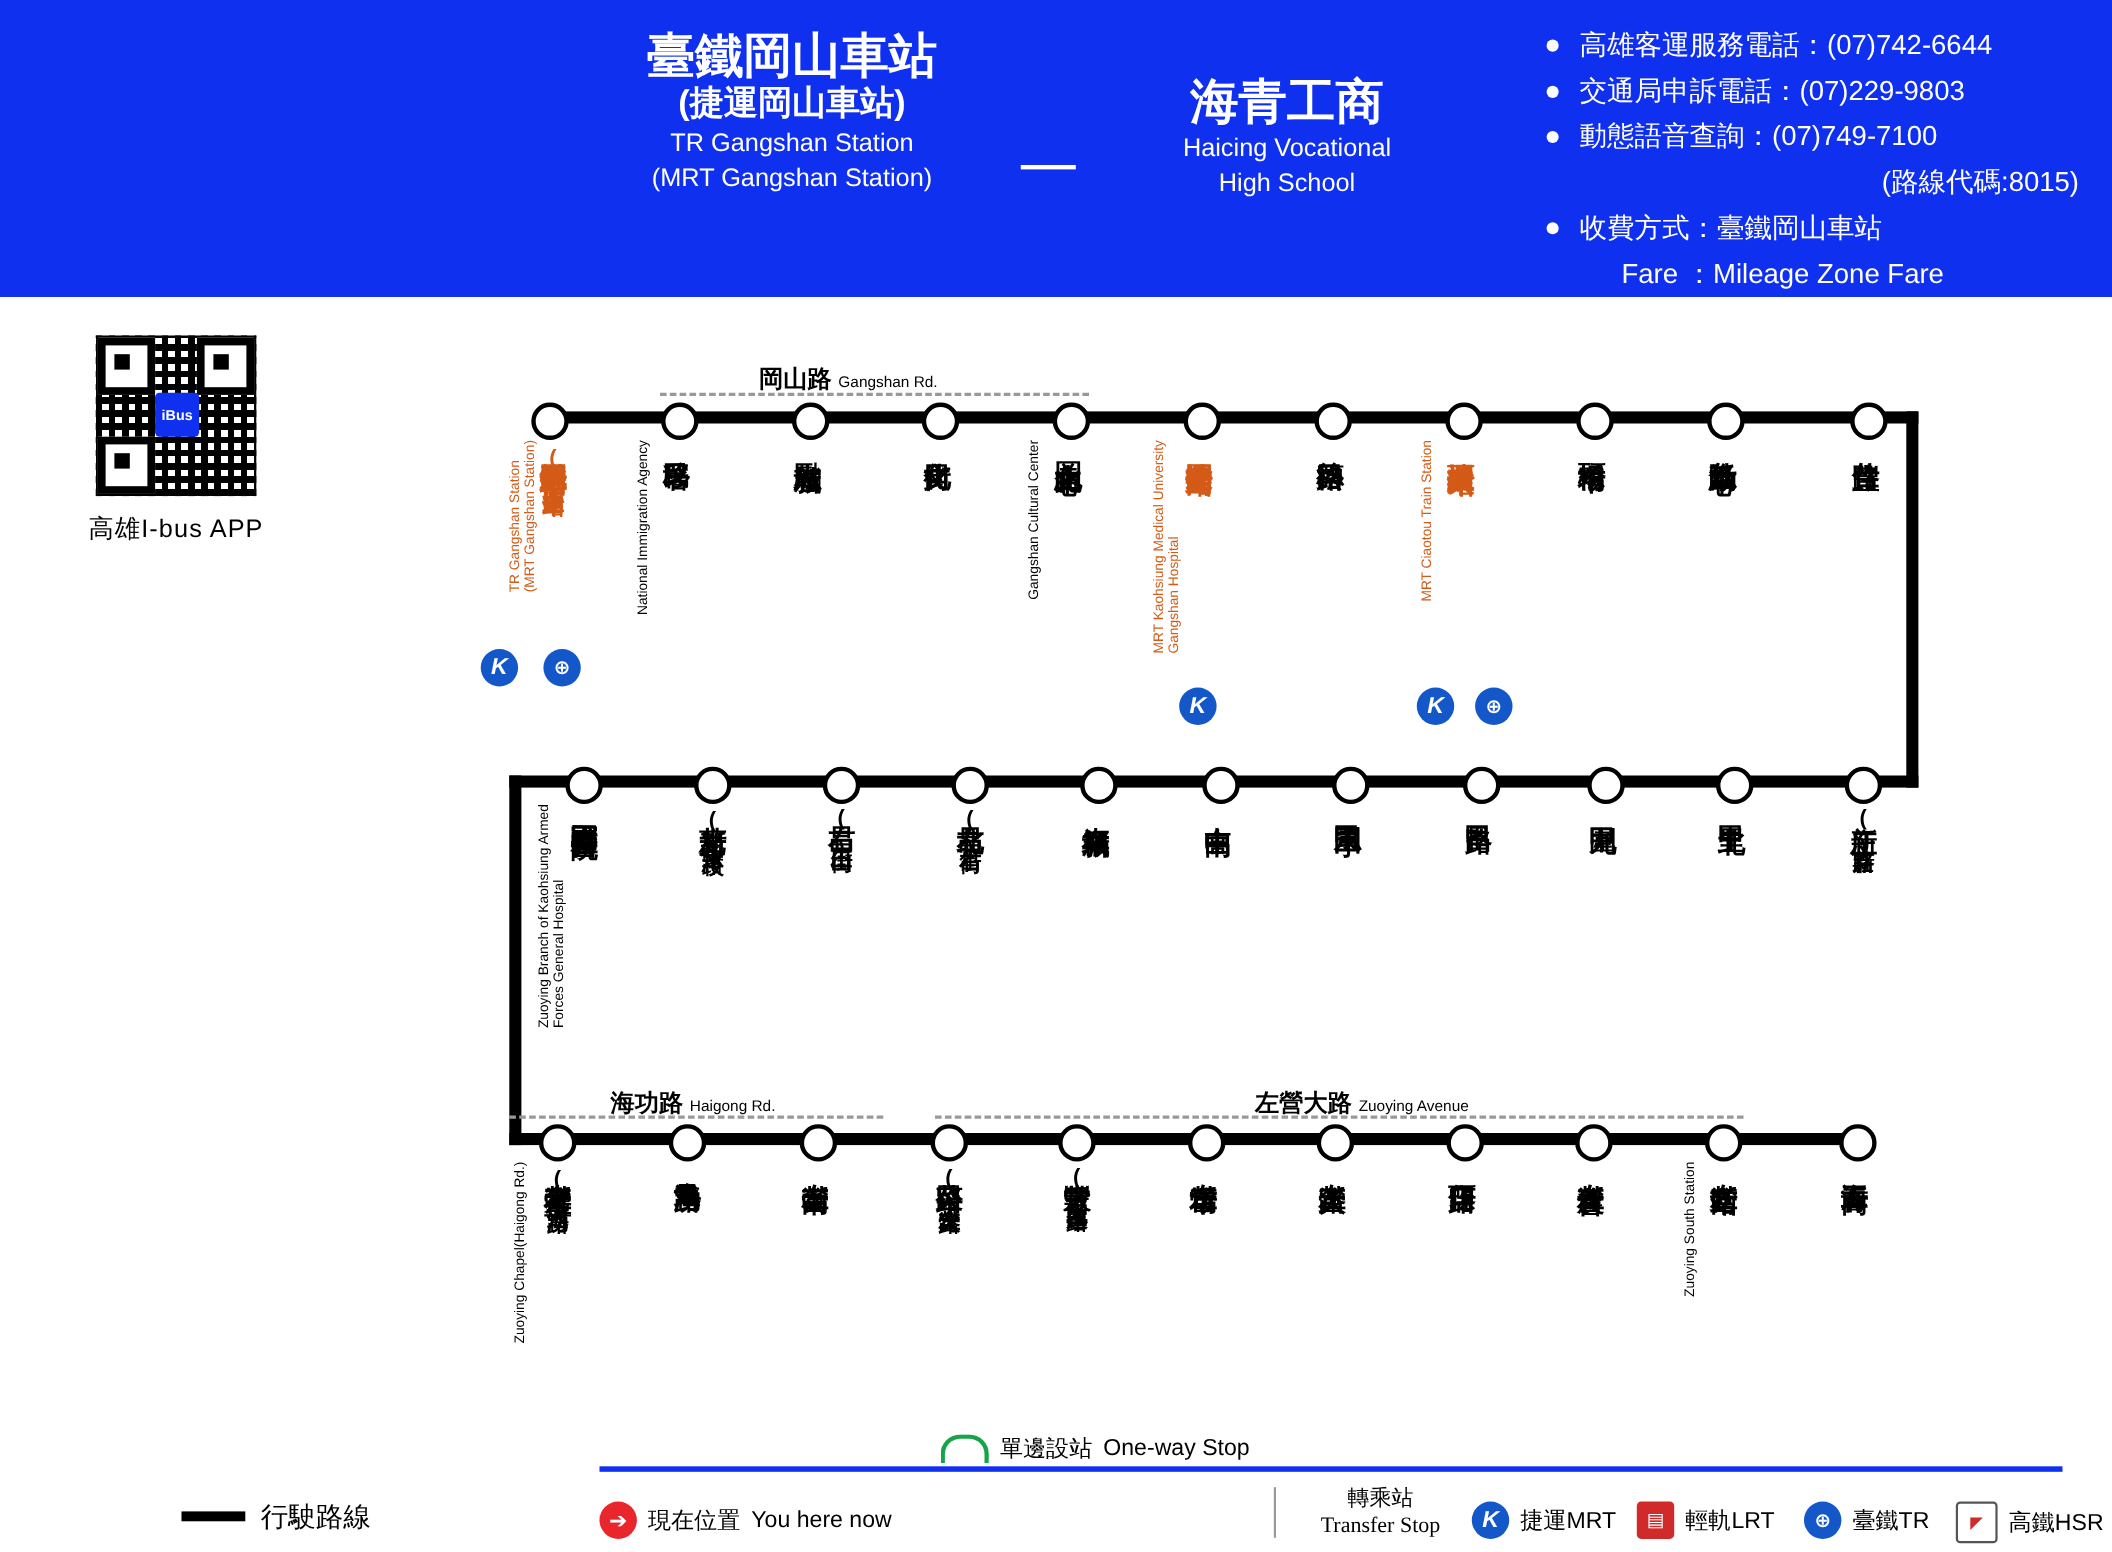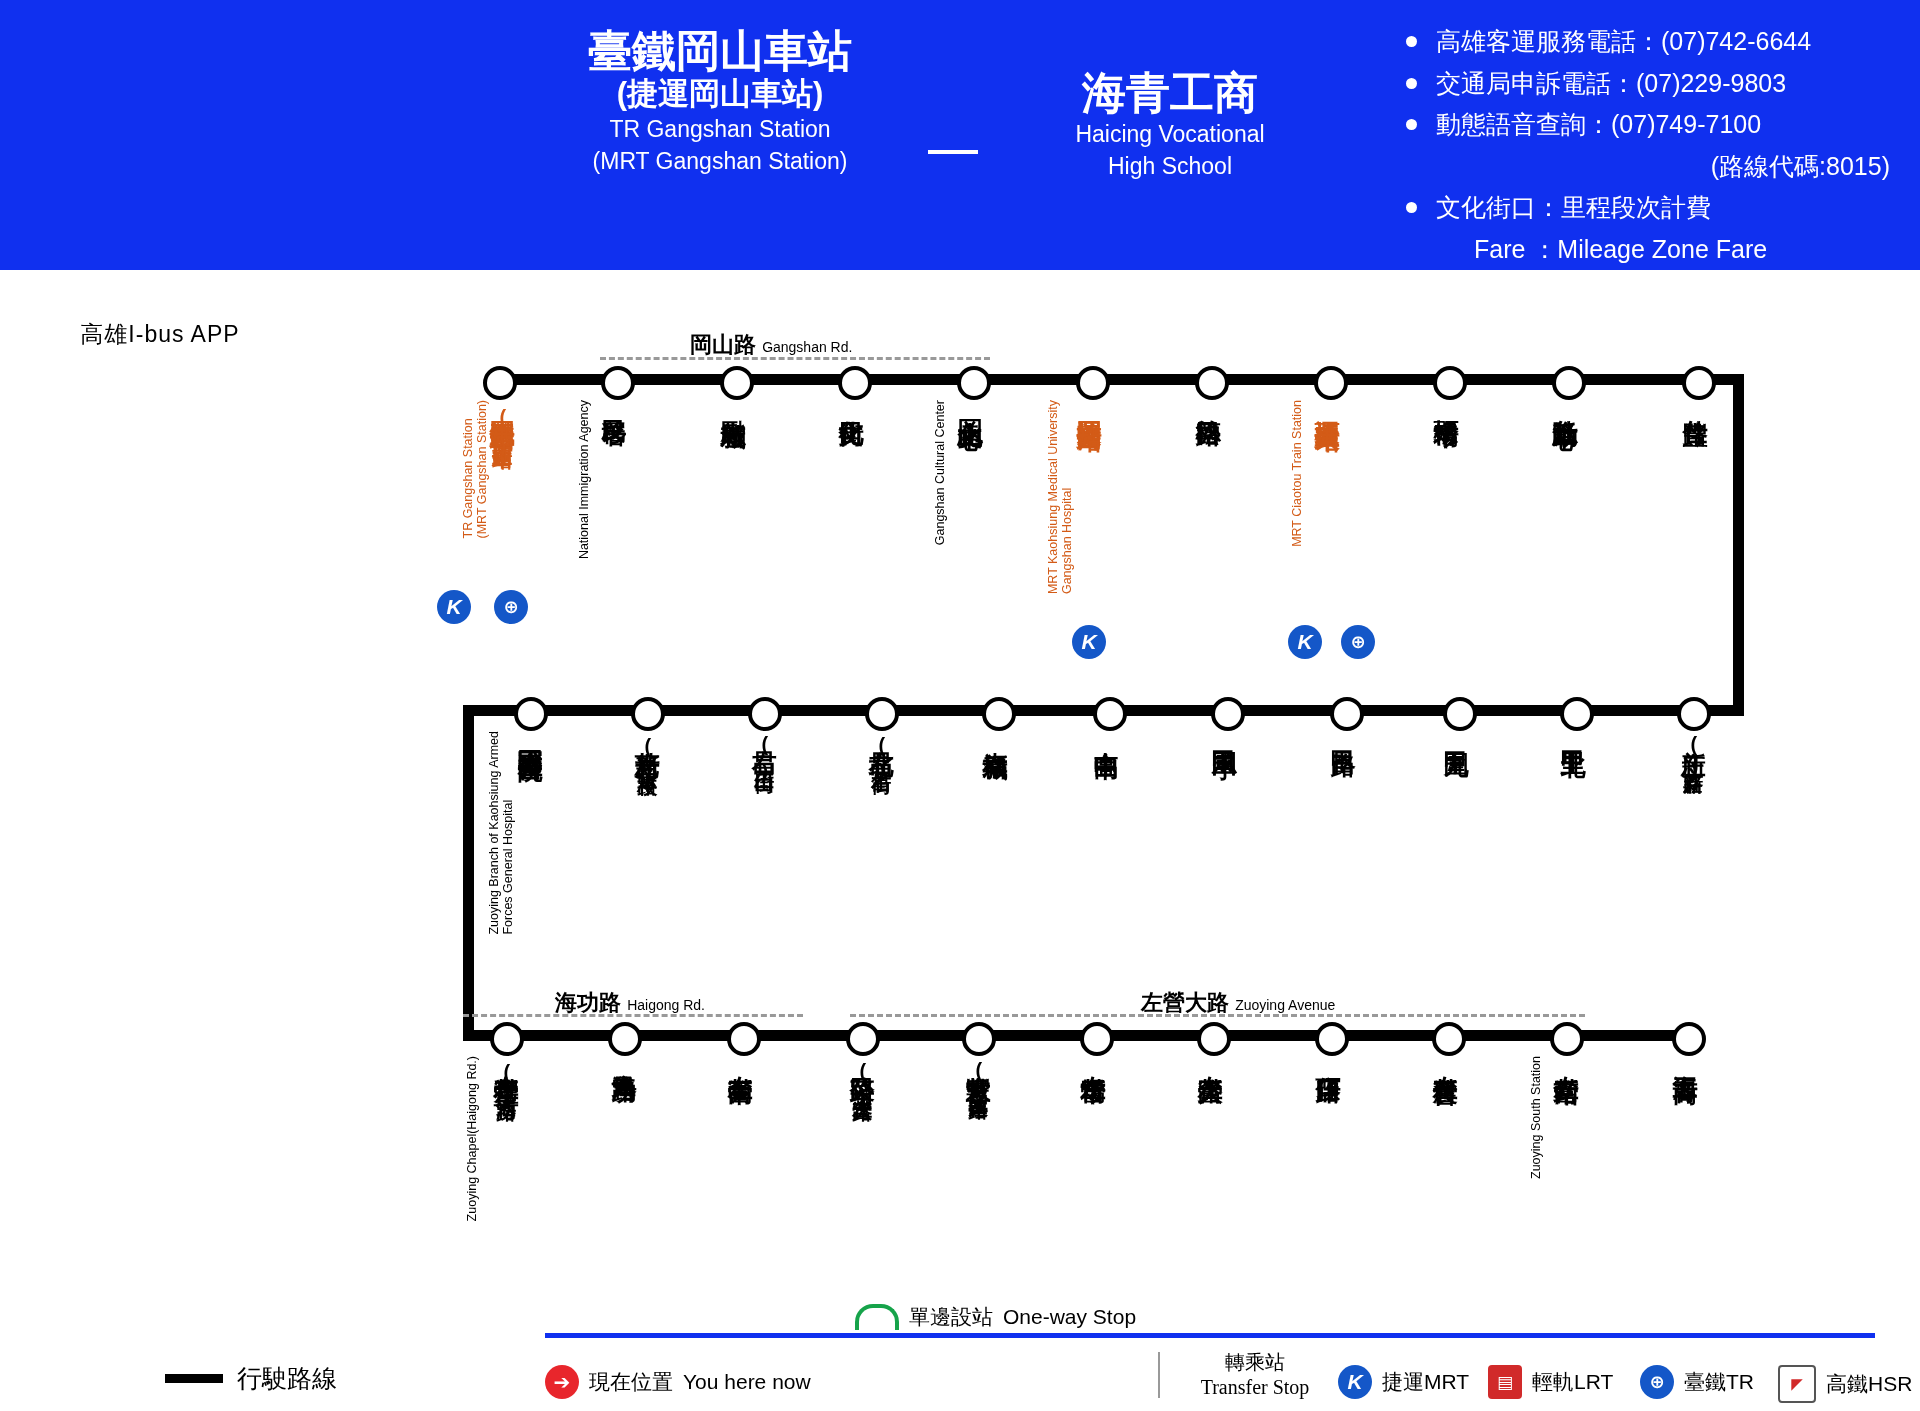--- a/index.html
+++ b/index.html
@@ -173,27 +173,33 @@
       <div class="od-en">High School</div>
     </div>
   </div>
 
   <div class="info">
     <ul>
       <li>高雄客運服務電話：(07)742-6644</li>
       <li>交通局申訴電話：(07)229-9803</li>
       <li>動態語音查詢：(07)749-7100</li>
       <li class="nobullet indent">(路線代碼:8015)</li>
-      <li>文化街口：里程段次計費</li>
+      <li>收費方式：臺鐵岡山車站</li>
       <li class="nobullet fare-en">Fare    ：Mileage Zone Fare</li>
     </ul>
   </div>
 </div>
 
 <div class="qr-wrap">
+  <div class="qr">
+    <div class="finder f1"></div>
+      <div class="finder f2"></div>
+      <div class="finder f3"></div>
+    <div class="ibus">iBus</div>
+  </div>
   <div class="qr-label">高雄I-bus APP</div>
 </div>
 
 <div class="line" id="line-row1"></div>
 <div class="line" id="line-r1-right"></div>
 <div class="line" id="line-row2"></div>
 <div class="line" id="line-r2-left"></div>
 <div class="line" id="line-row3"></div>
 
 <div class="road" style="left:690px;top:330px;">

